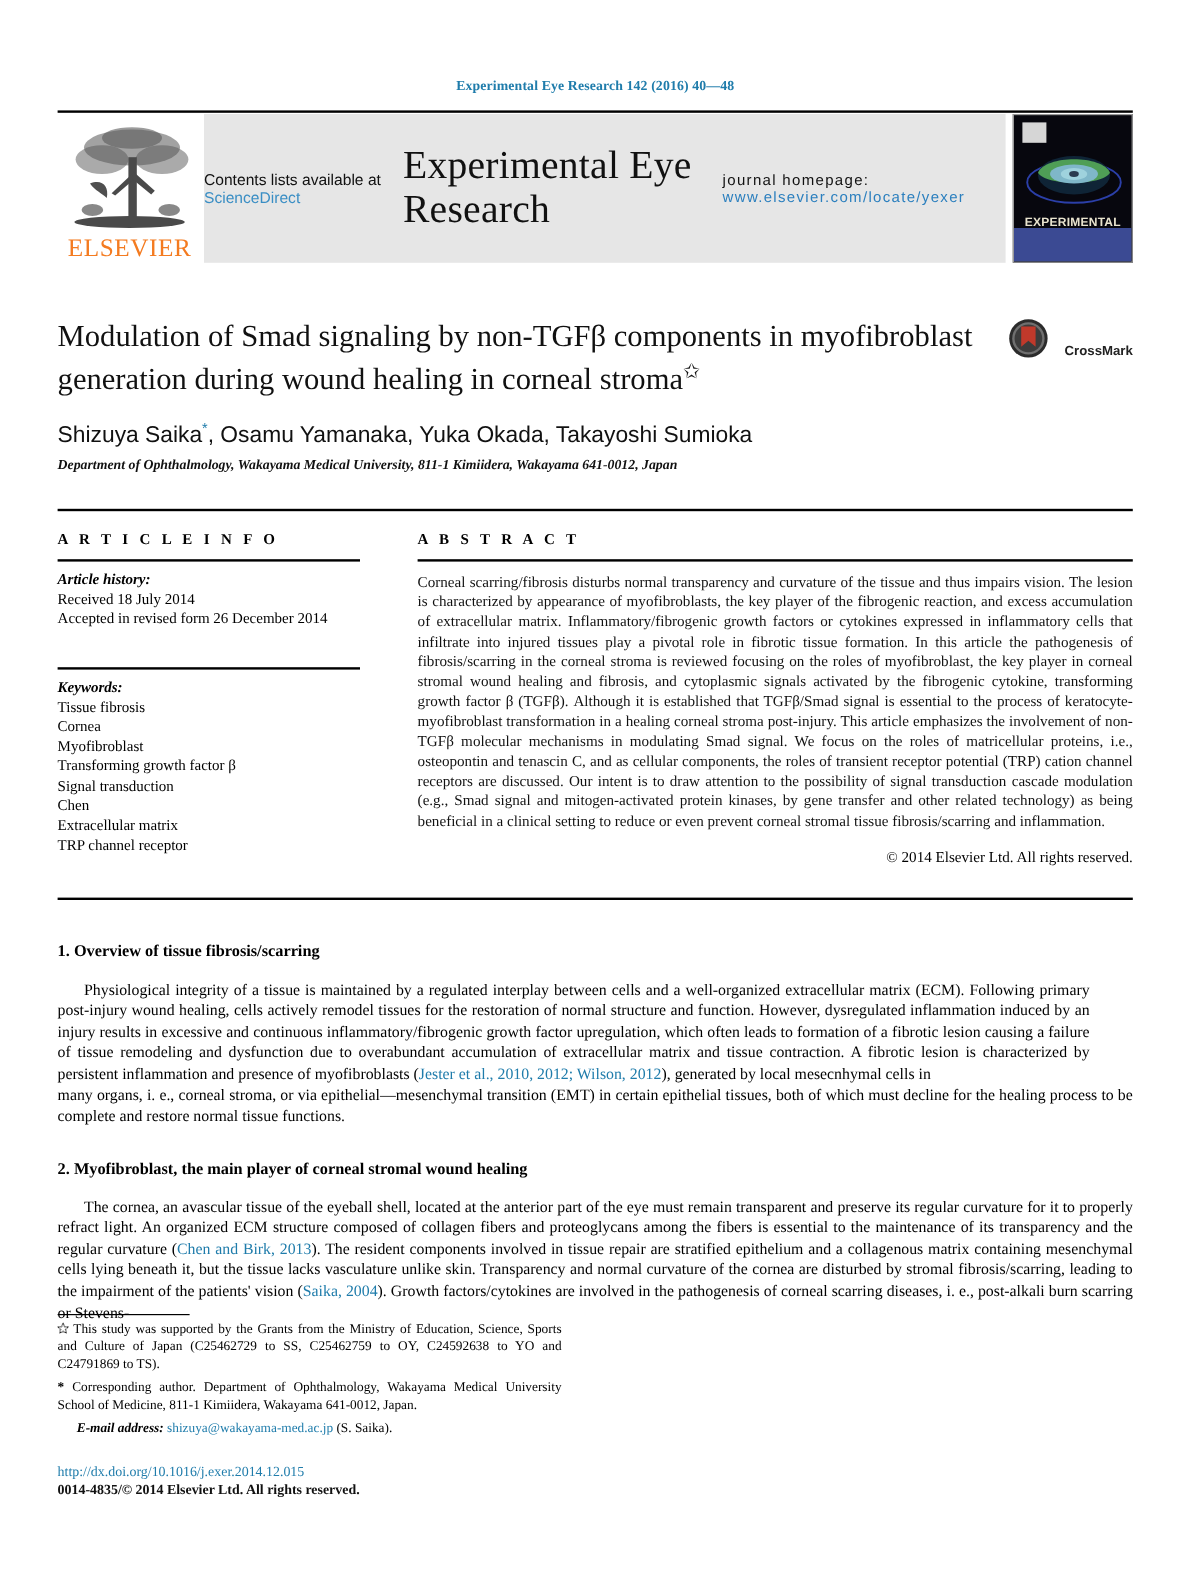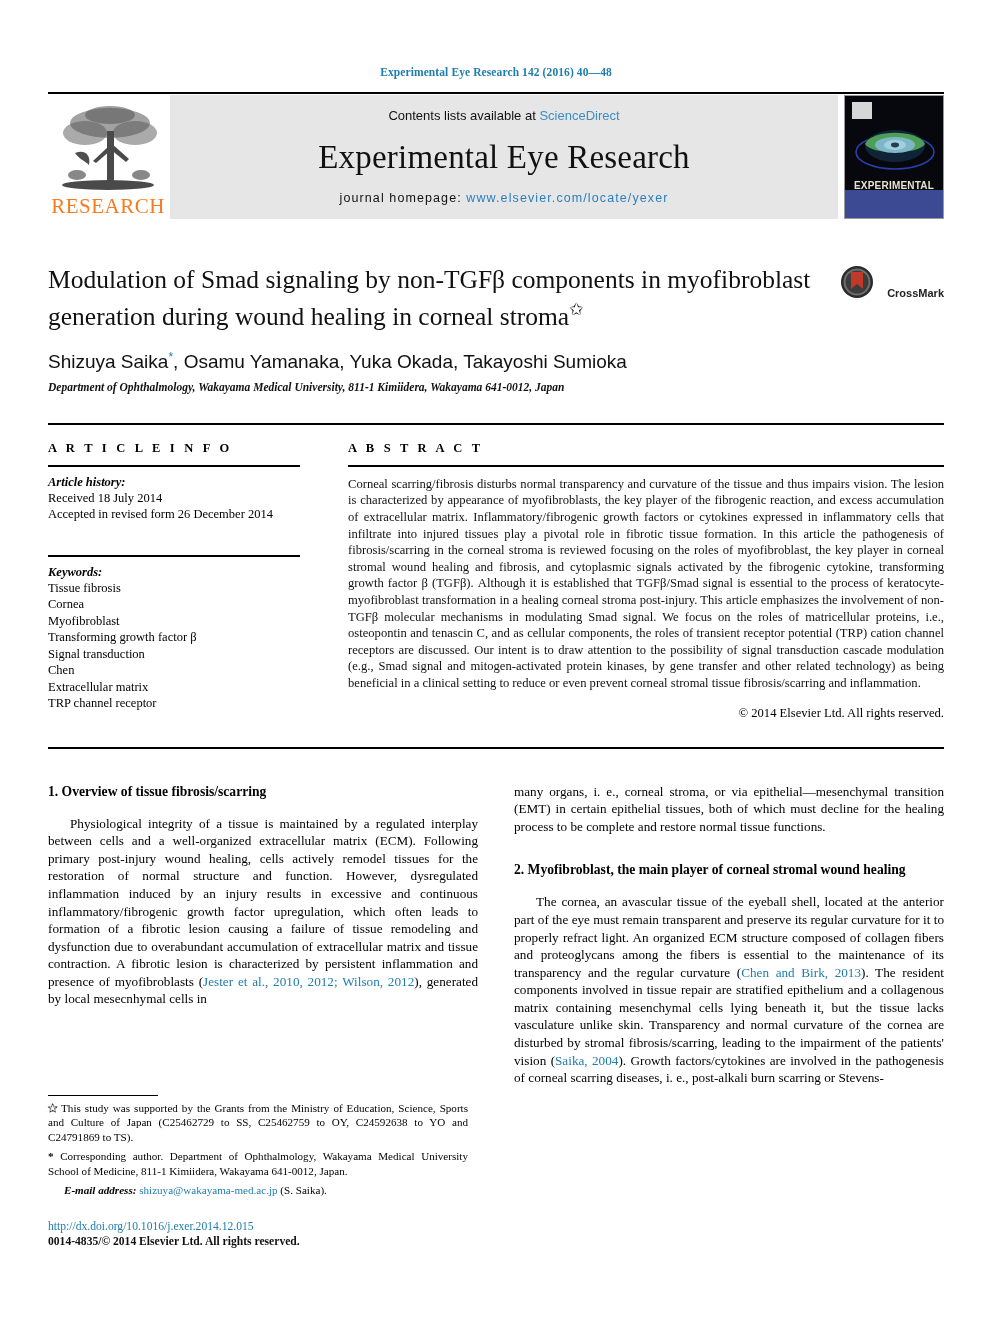--- a/index.html
+++ b/index.html
@@ -52,21 +52,21 @@
     color: #F47B20;
     line-height: 1;
     margin-top: 1px;
   }
   .journal-band {
     flex: 1 1 auto;
     background: #e6e6e6;
     margin-left: 2px;
     margin-right: 6px;
     display: flex;
-    flex-direction: column;
+    flex-direction: row;
     align-items: center;
     justify-content: space-between;
     padding: 13px 0 14px 0;
   }
   .contents-line { font-size: 13px; font-family: "Liberation Sans", sans-serif; color:#111; }
   .contents-line .sd { color: #3a8ec4; }
   .journal-name {
     font-family: "Liberation Serif", serif;
     font-size: 33px;
     color: #111;
@@ -164,21 +164,21 @@
     font-size: 12.6px;
     line-height: 16.6px;
     text-align: justify;
     margin-top: 9px;
     color: #111;
   }
   .abs-copy { text-align: right; margin-top: 14px; font-size: 12.6px; }
   .big-rule { border-top: 2.2px solid #000; margin-top: 26px; }
 
   
-  .body-cols { display: flex; margin-top: 34px; }
+  .body-cols { display: flex; margin-top: 34px; flex-direction: column; }
   .bcol { flex: 1 1 0; font-size: 13.2px; line-height: 17.6px; text-align: justify; }
   .bcol.left { margin-right: 36px; }
   .body-h {
     font-weight: 700; font-size: 13.6px; line-height: 18px;
     margin: 0 0 14px 0;
   }
   .body-h.second { margin-top: 26px; }
   .para { margin: 0; text-indent: 22px; }
   .ref { color: #1f7cab; }
 
@@ -220,21 +220,21 @@
             <rect x="52" y="28" width="7" height="52" fill="#4a4a4a"></rect>
             <path d="M55 42 L38 58 L41 60 L56 47 Z" fill="#4a4a4a"></path>
             <path d="M56 40 L74 56 L71 59 L55 46 Z" fill="#4a4a4a"></path>
             <path d="M20 50 C30 46 36 52 34 62 C30 58 24 56 20 50 Z" fill="#4f4f4f"></path>
             <ellipse cx="53" cy="82" rx="46" ry="5" fill="#4a4a4a"></ellipse>
             <ellipse cx="22" cy="72" rx="9" ry="5" fill="#565656" opacity="0.7"></ellipse>
             <ellipse cx="86" cy="72" rx="9" ry="5" fill="#565656" opacity="0.7"></ellipse>
           </g>
         </svg>
       </span>
-      <div class="elsevier-word">RESEARCH</div>
+      <div class="elsevier-word">ELSEVIER</div>
     </div>
 
     <div class="journal-band">
       <div class="contents-line">
         <span>Contents lists available at </span><span class="sd">ScienceDirect</span>
       </div>
       <div class="journal-name">Experimental Eye Research</div>
       <div class="homepage-line">
         <span>journal homepage: </span><span class="url">www.elsevier.com/locate/yexer</span>
       </div>

